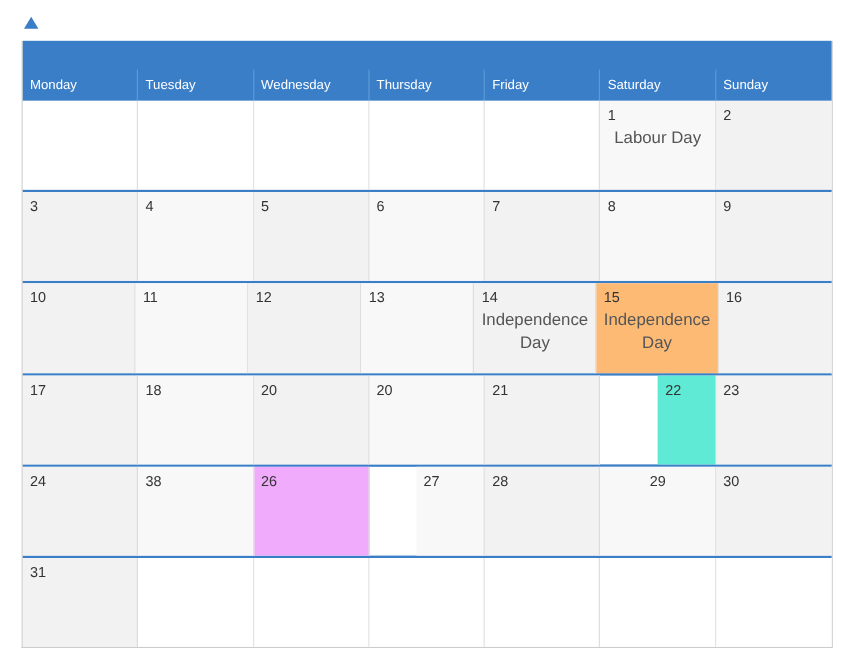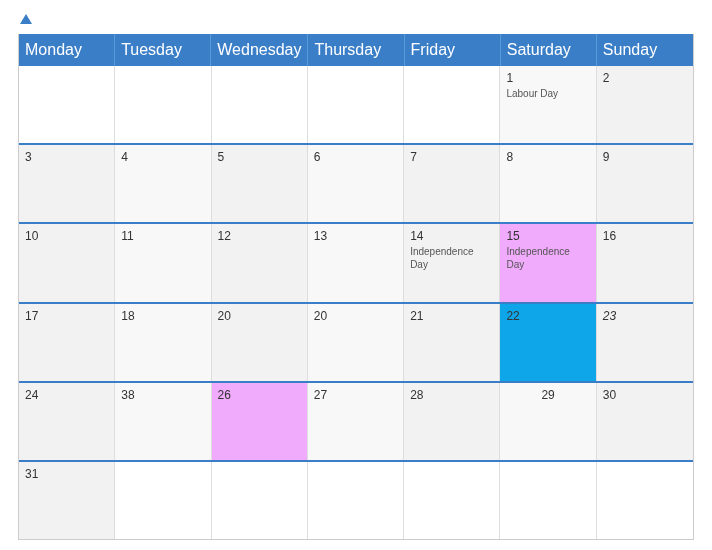--- a/index.html
+++ b/index.html
@@ -80,23 +80,24 @@
 
     .day-headers {
       display: grid;
       grid-template-columns: repeat(7, 1fr);
       background: #3a7ec8;
     }
 
     .day-header {
       padding: 7px 6px;
       color: #fff;
-      font-size: 16px;
+      font-size: 11px;
       font-weight: normal;
       border-right: 1px solid #5a9ad8;
+      margin-top: 24px;
     }
     .day-header:last-child {
       border-right: none;
     }
 
     .weeks {
       flex: 1;
       display: flex;
       flex-direction: column;
     }
@@ -134,24 +135,25 @@
 
     .day-num {
       font-size: 12px;
       font-weight: normal;
       color: #333;
       display: block;
       margin-bottom: 2px;
     }
 
     .holiday {
-      font-size: 10px;
+      font-size: 14px;
       color: #555;
       margin-top: 2px;
       line-height: 1.3;
+      text-align: center;
     }
 
     .empty-cell {
       background: #fff !important;
     }
   </style>
 </head>
 <body>
 
 <div class="page">
@@ -228,21 +230,21 @@
           <div class="day-cell" style="background: rgb(242, 242, 242);">
             <span class="day-num">12</span>
           </div>
           <div class="day-cell" style="background: rgb(248, 248, 248);">
             <span class="day-num">13</span>
           </div>
           <div class="day-cell" style="background: rgb(242, 242, 242);">
             <span class="day-num">14</span>
             <div class="holiday">Independence Day</div>
           </div>
-          <div class="day-cell" style="background: #f0abfc;">
+          <div class="day-cell" style="background: #fdba74;">
             <span class="day-num">15</span>
             <div class="holiday">Independence Day</div>
           </div>
           <div class="day-cell" style="background: rgb(242, 242, 242);">
             <span class="day-num">16</span>
           </div>
         </div>
         <div class="week-row">
           <div class="day-cell" style="background: rgb(242, 242, 242);">
             <span class="day-num">17</span>
@@ -252,38 +254,38 @@
           </div>
           <div class="day-cell" style="background: rgb(242, 242, 242);">
             <span class="day-num">20</span>
           </div>
           <div class="day-cell" style="background: rgb(248, 248, 248);">
             <span class="day-num">20</span>
           </div>
           <div class="day-cell" style="background: rgb(242, 242, 242);">
             <span class="day-num">21</span>
           </div>
-          <div class="day-cell" style="background: #0ea5e9;">
+          <div class="day-cell" style="background: #5eead4; margin-left: 48px;">
             <span class="day-num">22</span>
           </div>
-          <div class="day-cell" style="background: rgb(242, 242, 242); font-style: italic;">
+          <div class="day-cell" style="background: rgb(242, 242, 242);">
             <span class="day-num">23</span>
           </div>
         </div>
         <div class="week-row">
           <div class="day-cell" style="background: rgb(242, 242, 242);">
             <span class="day-num">24</span>
           </div>
           <div class="day-cell" style="background: rgb(248, 248, 248);">
             <span class="day-num">38</span>
           </div>
           <div class="day-cell" style="background: #f0abfc;">
             <span class="day-num">26</span>
           </div>
-          <div class="day-cell" style="background: rgb(248, 248, 248);">
+          <div class="day-cell" style="background: rgb(248, 248, 248); margin-left: 39px;">
             <span class="day-num">27</span>
           </div>
           <div class="day-cell" style="background: rgb(242, 242, 242);">
             <span class="day-num">28</span>
           </div>
           <div class="day-cell" style="background: rgb(248, 248, 248); text-align: center;">
             <span class="day-num">29</span>
           </div>
           <div class="day-cell" style="background: rgb(242, 242, 242);">
             <span class="day-num">30</span>

